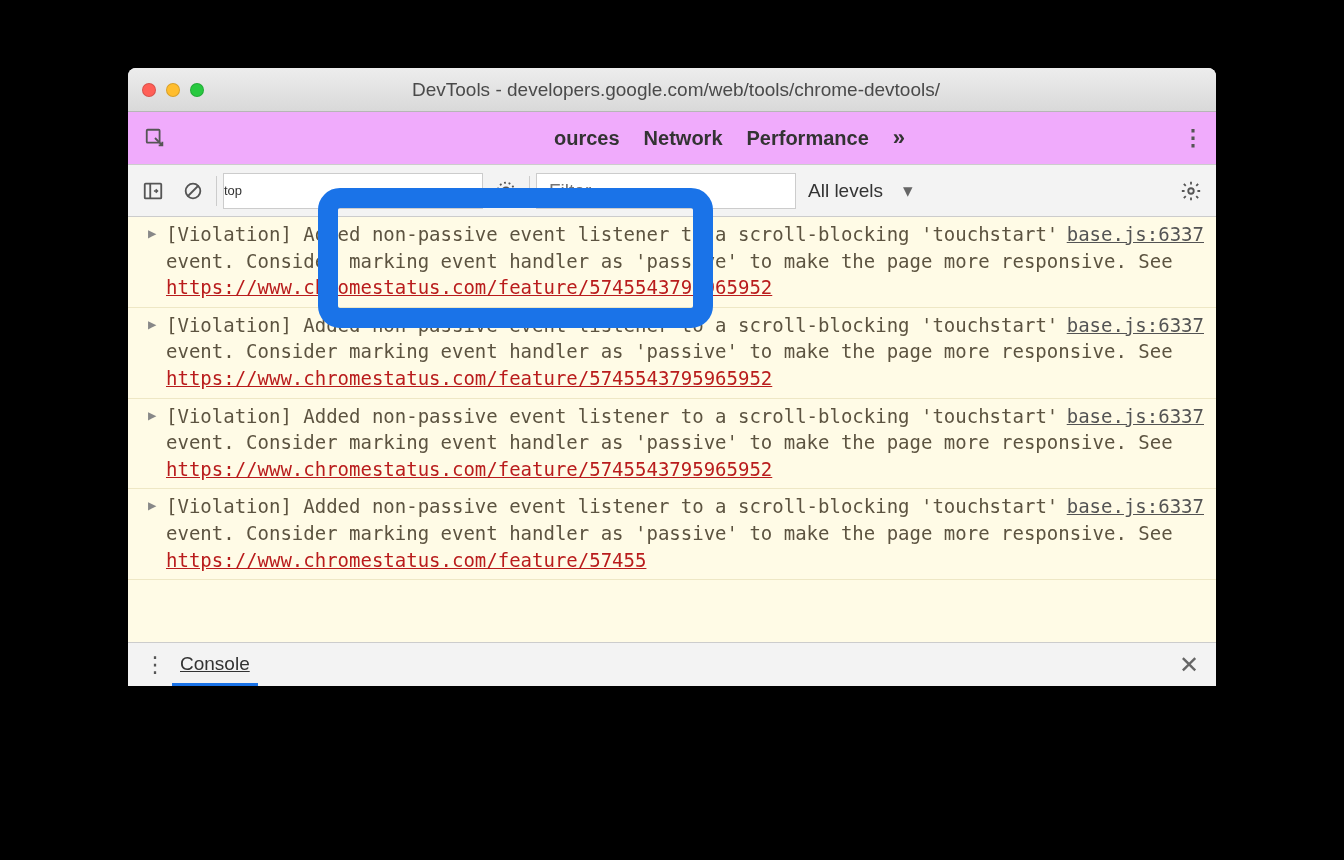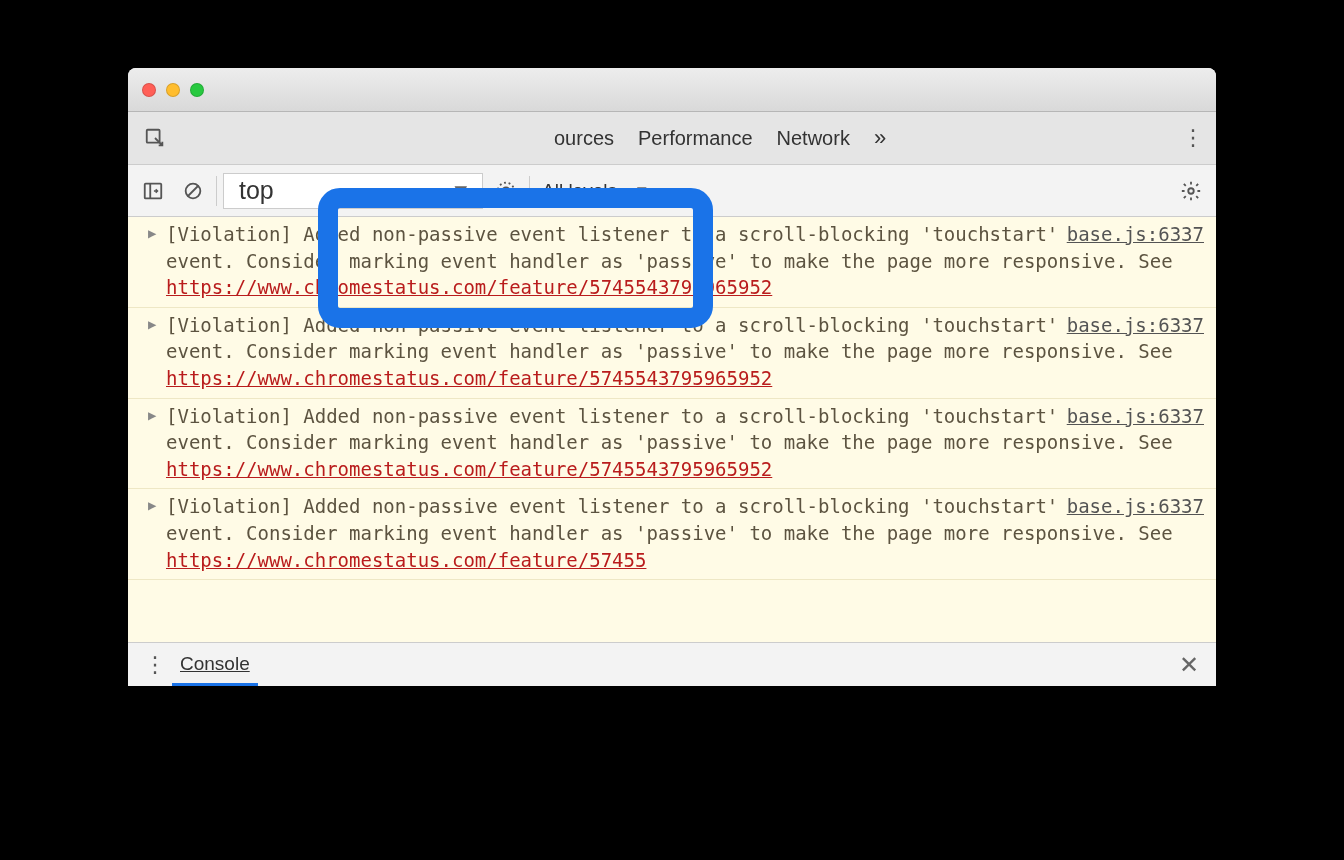--- a/index.html
+++ b/index.html
@@ -38,25 +38,26 @@
   .tl { width: 14px; height: 14px; border-radius: 50%; border: 1px solid rgba(0,0,0,.15); }
   .close { background: #ff5f57; }
   .min { background: #ffbd2e; }
   .max { background: #28c940; }
   .title { flex: 1; text-align: center; color: #4a4a4a; font-size: 19px; }
   .tabsbar {
     height: 53px;
     display: flex;
     align-items: center;
     border-bottom: 1px solid #ccc;
-    background: #e5e5e5;
+    background: #f0abfc;
     font-size: 20px;
     color: #333;
     flex: 0 0 auto;
     padding: 0 6px 0 10px;
+    font-weight: bold;
   }
   .tool-icon {
     width: 34px; height: 34px;
     display: flex; align-items: center; justify-content: center;
     color: #555;
   }
   .tabspace { width: 370px; }
   .tab {
     padding: 0 12px;
     height: 100%;
@@ -75,23 +76,23 @@
     flex: 0 0 auto;
     position: relative;
   }
   .ctx-select {
     width: 260px;
     height: 36px;
     background: #fff;
     border: 1px solid #ccc;
     display: flex;
     align-items: center;
-    padding: 0 15px;
-    color: #333;
-    font-size: 25px;
+    padding: 0 0;
+    color: #333;
+    font-size: 13px;
     justify-content: space-between;
   }
   .filter-input {
     width: 260px;
     height: 36px;
     background: #fff;
     border: 1px solid #ccc;
     padding: 0 12px;
     color: #333;
     font-size: 19px;
@@ -158,34 +159,35 @@
 <body>
 
 <div class="window">
 
   <div class="titlebar">
     <div class="traffic">
       <div class="tl close"></div>
       <div class="tl min"></div>
       <div class="tl max"></div>
     </div>
+    <div class="title">DevTools - developers.google.com/web/tools/chrome-devtools/</div>
     <div style="width:54px"></div>
   </div>
 
   <div class="tabsbar">
     <div class="tool-icon">
       <svg viewBox="0 0 24 24">
           <rect x="3" y="3" width="14" height="14" rx="1"></rect>
           <path d="M12 12 L20 20 M16 20 L20 20 L20 16"></path>
         </svg>
     </div>
     <div class="tabspace"></div>
     <div class="tab">ources</div>
+    <div class="tab">Network</div>
     <div class="tab">Performance</div>
-    <div class="tab">Network</div>
     <div class="tab" style="font-size:22px;">»</div>
     <div class="spacer"></div>
     <div class="tool-icon" style="font-size:22px;color:#555;">⋮</div>
   </div>
 
   <div class="consolebar">
     <div class="tool-icon">
       <svg viewBox="0 0 24 24">
           <rect x="3" y="4" width="18" height="16" rx="1"></rect>
           <line x1="9" y1="4" x2="9" y2="20"></line>
@@ -203,20 +205,21 @@
       <span>top</span>
       <span style="color:#666;">▾</span>
     </div>
     <div class="tool-icon">
       <svg viewBox="0 0 24 24">
           <circle cx="12" cy="12" r="4"></circle>
           <circle cx="12" cy="12" r="9" stroke-dasharray="2 3"></circle>
         </svg>
     </div>
     <div style="width:1px;height:30px;background:#ccc;"></div>
+    <input class="filter-input" placeholder="Filter" style="">
     <div class="levels">
       <span>All levels</span>
       <span style="color:#666;">▾</span>
     </div>
     <div class="spacer"></div>
     <div class="tool-icon">
       <svg viewBox="0 0 24 24">
           <circle cx="12" cy="12" r="3"></circle>
           <path d="M12 2v3M12 19v3M4.2 4.2l2.1 2.1M17.7 17.7l2.1 2.1M2 12h3M19 12h3M4.2 19.8l2.1-2.1M17.7 6.3l2.1-2.1"></path>
         </svg>

